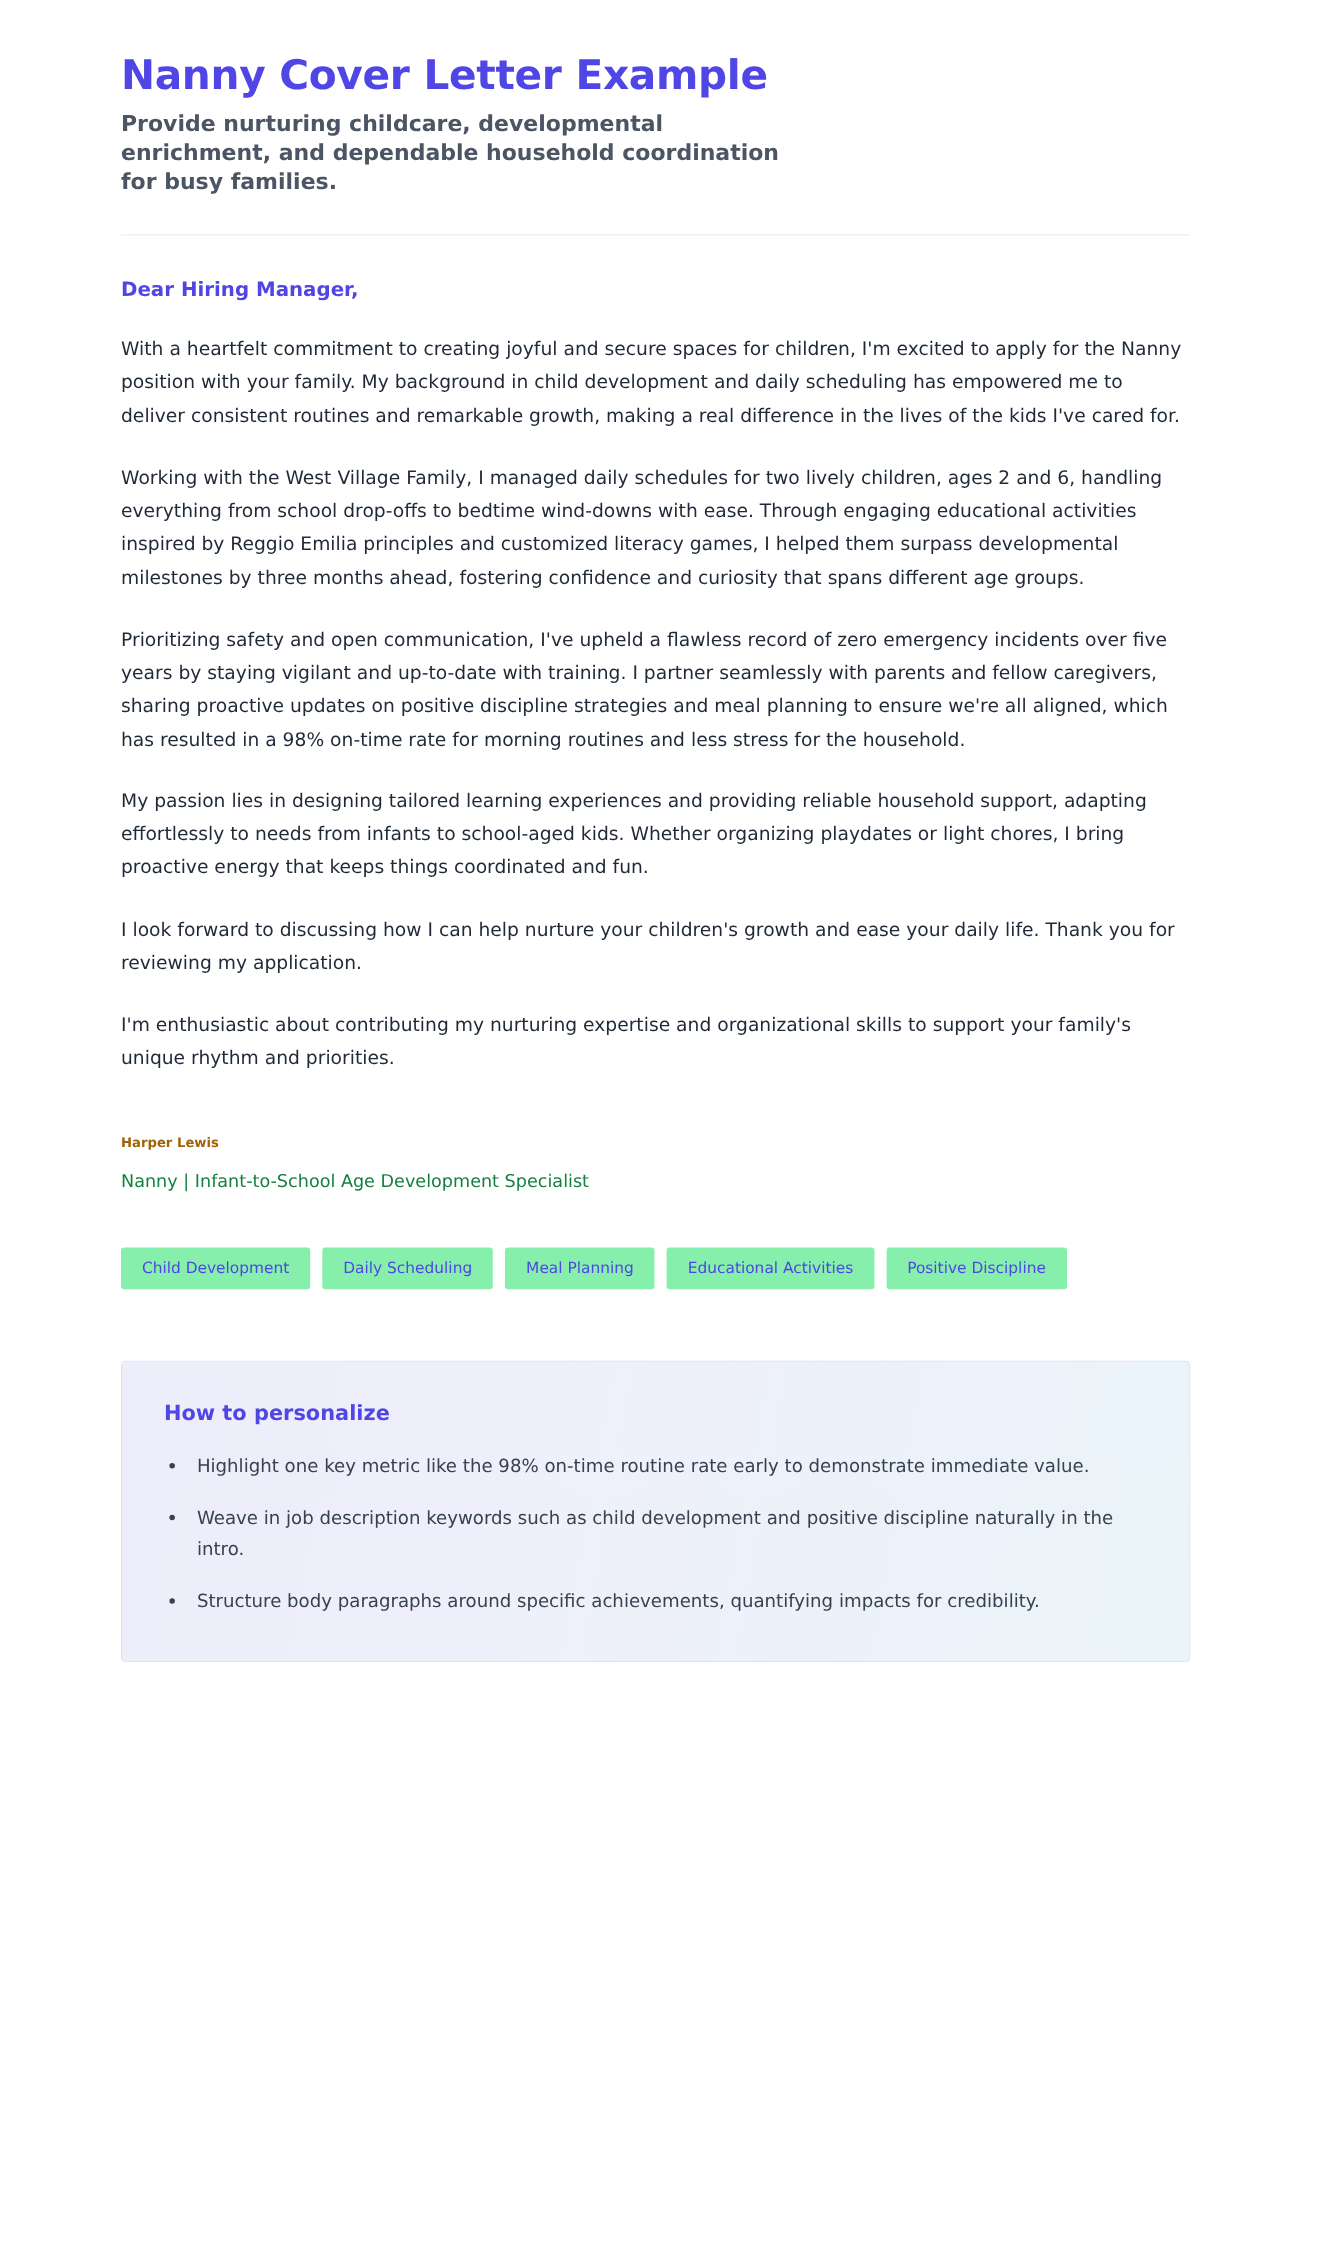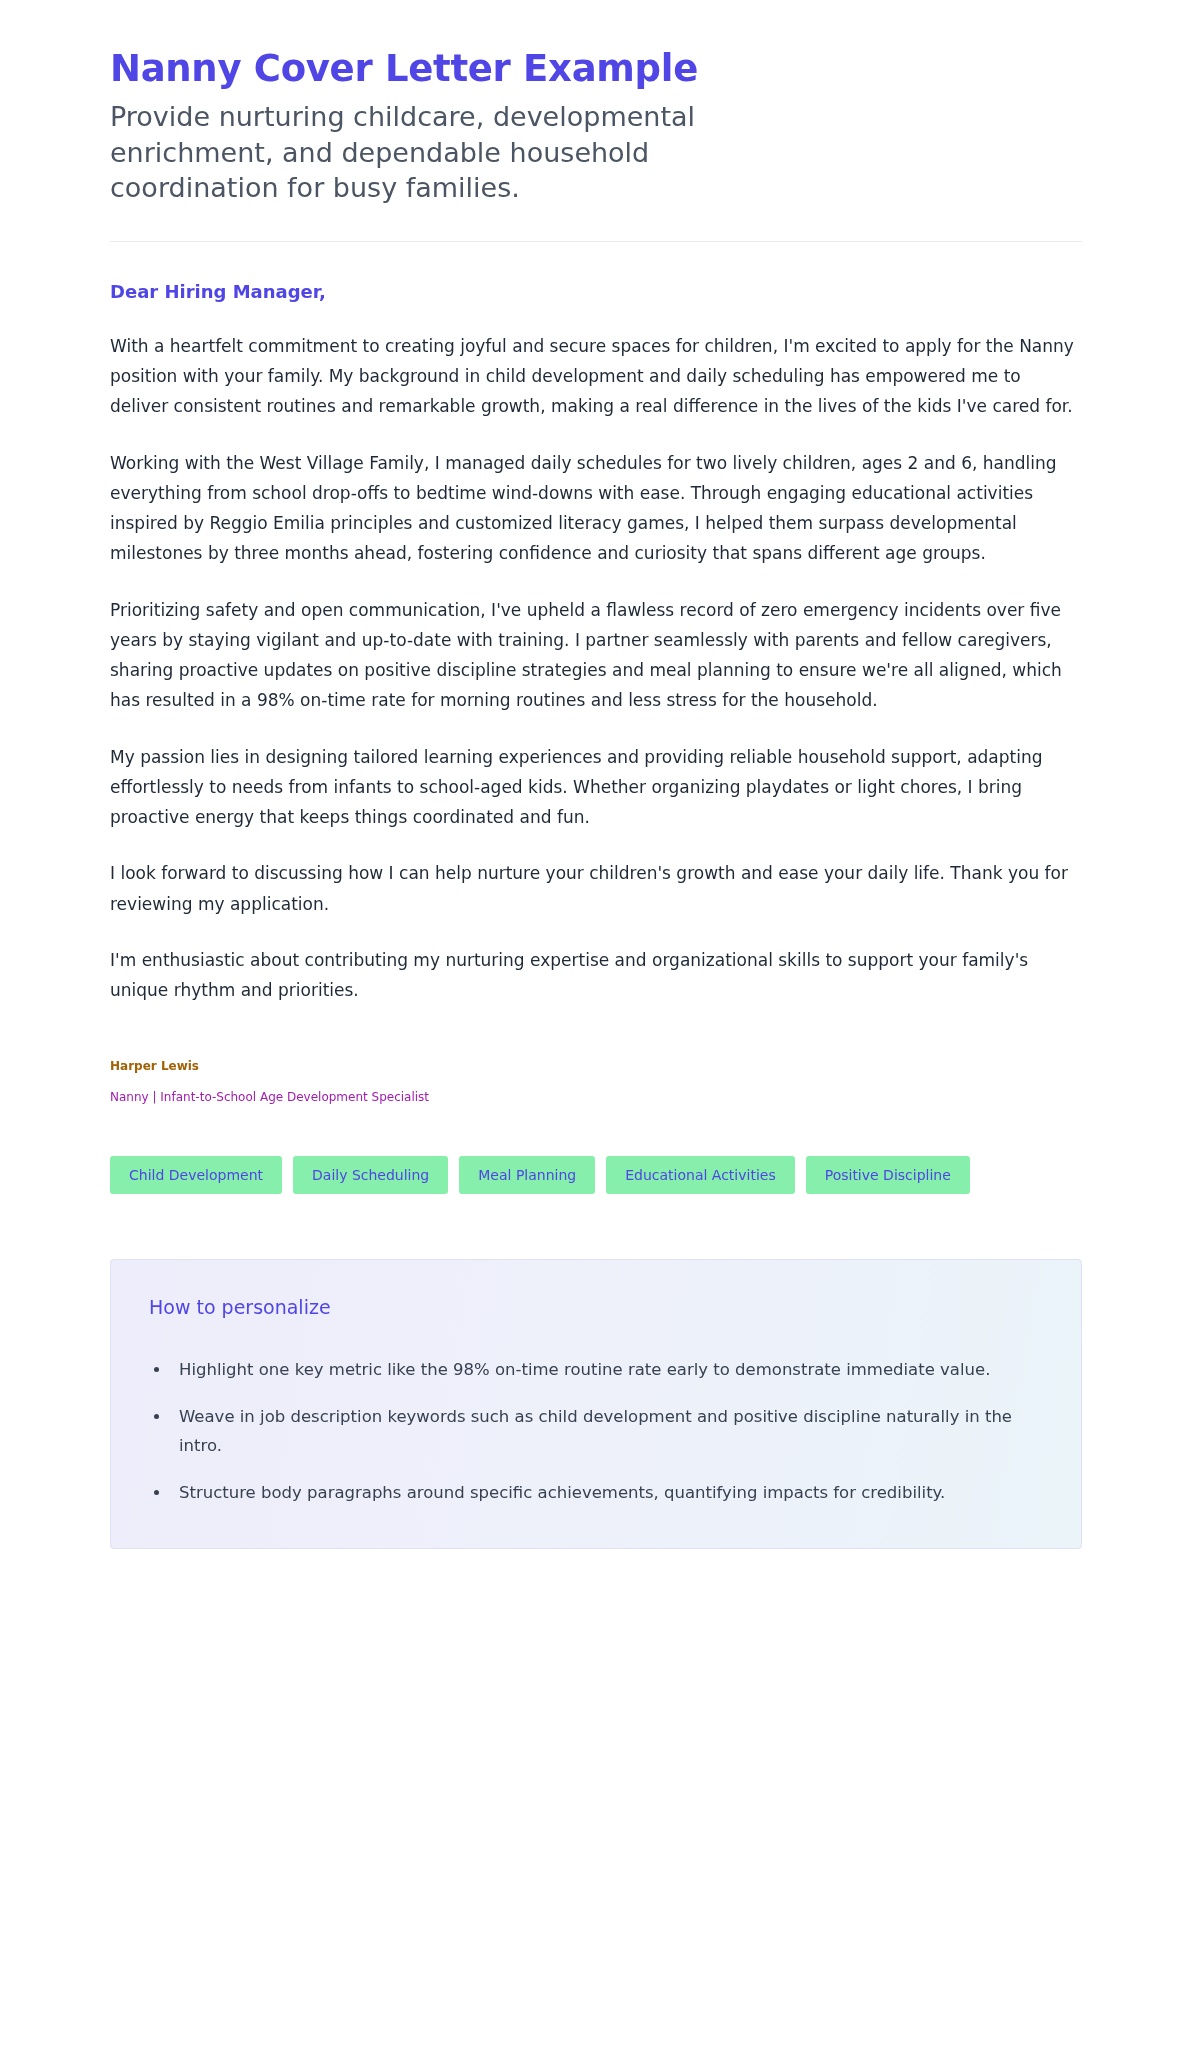--- a/index.html
+++ b/index.html
@@ -33,23 +33,23 @@
   .doc-title {
     margin: 0;
     font-size: 37px;
     line-height: 1.16;
     font-weight: 700;
     letter-spacing: -0.3px;
     color: #4f46e5;
   }
   .doc-subtitle {
     margin: 8px 0 0 0;
-    font-size: 27px;
+    font-size: 20px;
     line-height: 1.32;
-    font-weight: 400;
+    font-weight: 700;
     color: #4b5563;
     max-width: 600px;
   }
   .header-meta {
     flex: 0 0 auto;
     width: 200px;
     text-align: right;
     font-size: 13.5px;
     line-height: 1.55;
     color: #6b7280;
@@ -91,22 +91,22 @@
   .signature { margin-top: 52px; }
   .sig-name {
     margin: 0;
     font-size: 12px;
     font-weight: 700;
     color: #a16207;
     line-height: 1.6;
   }
   .sig-role {
     margin: 12px 0 0 0;
-    font-size: 12px;
-    color: #a21caf;
+    font-size: 16px;
+    color: #15803d;
     line-height: 1.6;
   }
 
   
   .tag-row {
     margin-top: 48px;
     display: flex;
     flex-wrap: wrap;
     gap: 11px;
   }
@@ -123,23 +123,23 @@
   
   .callout {
     margin-top: 65px;
     margin-bottom: 70px;
     border: 1px solid #dfe0f3;
     border-radius: 4px;
     background: linear-gradient(100deg, #eeedfb 0%, #eef0fa 45%, #eaf4f9 100%);
     padding: 34px 38px 40px 38px;
   }
   .callout-title {
-    margin: 0 0 36px 0;
+    margin: 0 0 20px 0;
     font-size: 19px;
-    font-weight: 400;
+    font-weight: 700;
     color: #4f46e5;
     line-height: 1.4;
   }
   .callout-list {
     margin: 0;
     padding: 0 0 0 22px;
     list-style: disc;
   }
   .callout-list li {
     font-size: 16.5px;

